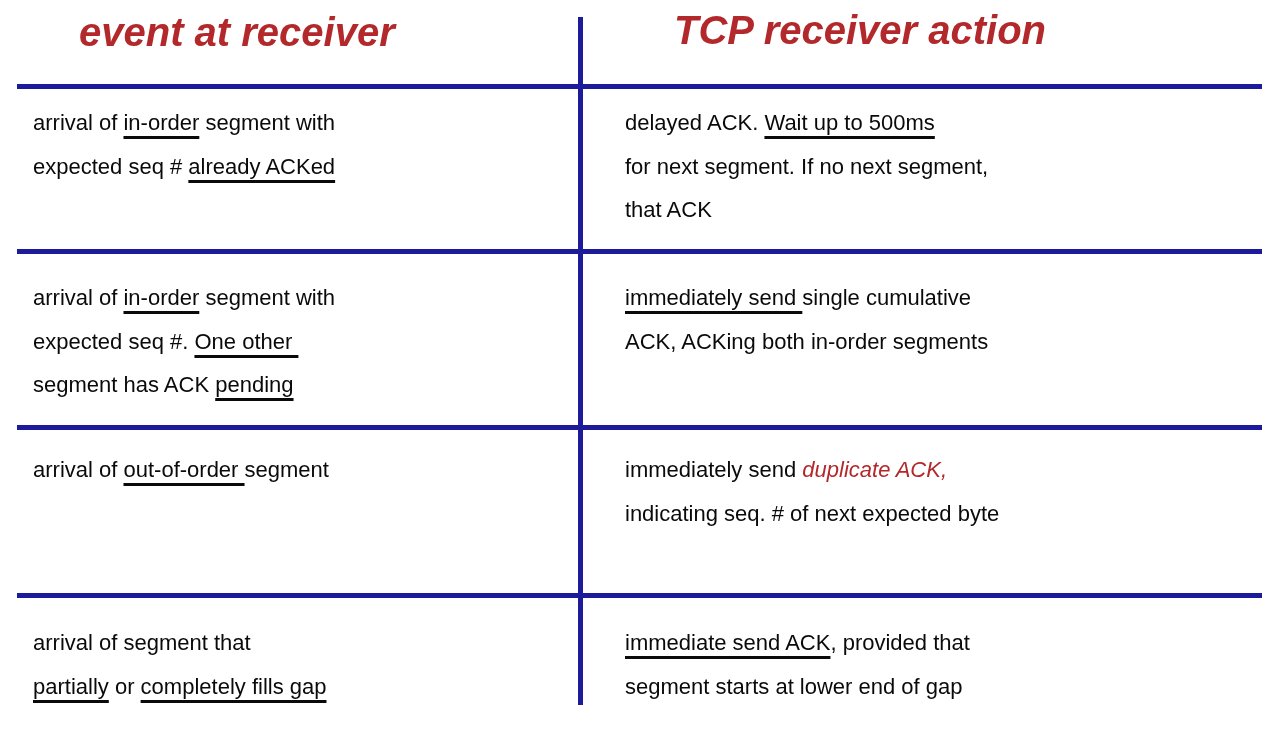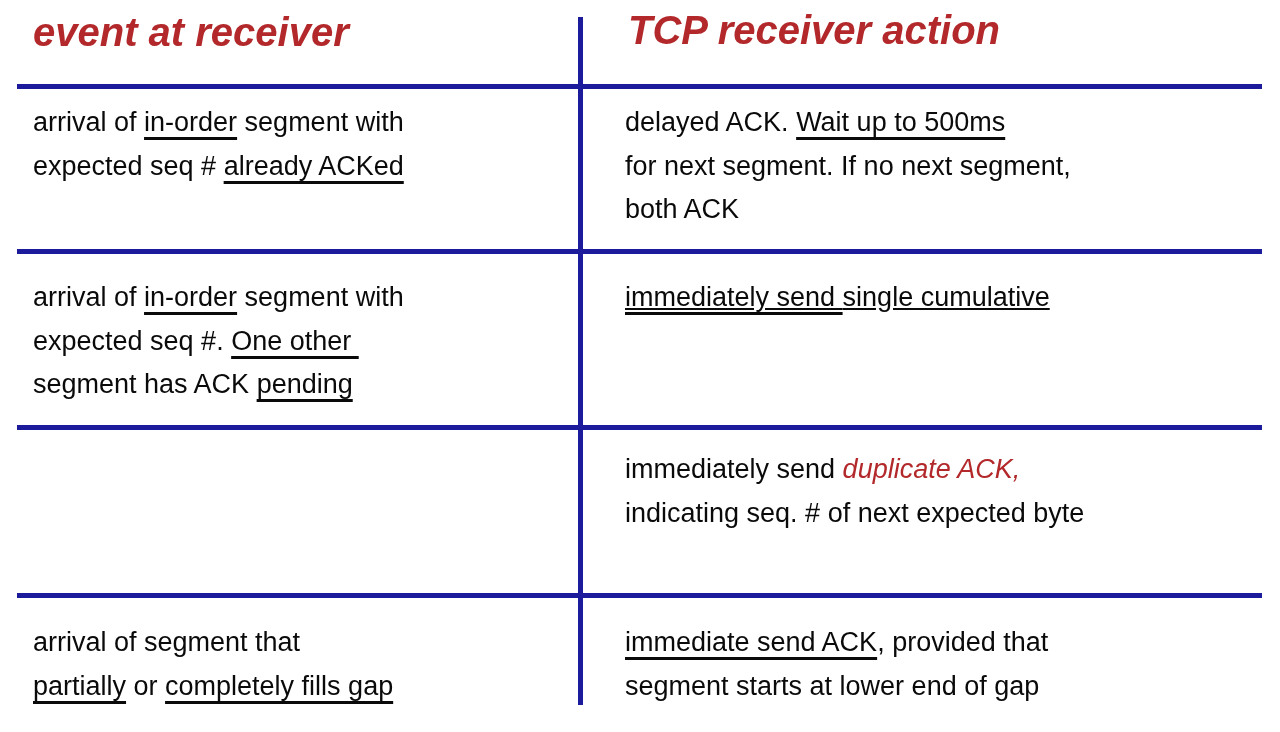--- a/index.html
+++ b/index.html
@@ -12,38 +12,39 @@
     width:1280px;height:732px;position:relative;overflow:hidden;
     background:#ffffff;
     font-family:"Liberation Sans", sans-serif;
   }
   .hdr{
     position:absolute;
     font-style:italic;font-weight:bold;
     font-size:40px;
     color:var(--accent-red);
     white-space:pre;
+    margin-left:46px;
   }
   #hdr-left{left:33px;top:10px;}
   #hdr-right{left:628px;top:8px;}
   .vline{
     position:absolute;left:578px;top:17px;width:5px;height:688px;
     background:var(--line-blue);
   }
   .hline{
     position:absolute;left:17px;width:1245px;height:5px;
     background:var(--line-blue);
   }
   #hline-0{top:84px;}
   #hline-1{top:249px;}
   #hline-2{top:425px;}
   #hline-3{top:593px;}
   .cell{
     position:absolute;
-    font-size:27px;line-height:43.5px;
+    font-size:22px;line-height:43.5px;
     color:var(--text-black);
     white-space:pre;
   }
   .cell.left{left:33px;}
   .cell.right{left:625px;}
   .u{
     text-decoration:underline;
     text-decoration-thickness:2.5px;
     text-underline-offset:6px;
   }
@@ -61,27 +62,27 @@
 
 <div class="vline"></div>
 <div id="hline-0" class="hline"></div>
 <div id="hline-1" class="hline"></div>
 <div id="hline-2" class="hline"></div>
 <div id="hline-3" class="hline"></div>
 
 <div id="table-body">
     <div>
       <div class="cell left" style="top: 101px;"><div><span>arrival of </span><span class="u">in-order</span><span> segment with</span></div><div><span>expected seq # </span><span class="u">already ACKed</span></div></div>
-      <div class="cell right" style="top: 101px;"><div><span>delayed ACK. </span><span class="u">Wait up to 500ms</span></div><div><span>for next segment. If no next segment,</span></div><div><span>both ACK</span></div></div>
+      <div class="cell right" style="top: 101px;"><div><span>delayed ACK. </span><span class="u">Wait up to 500ms</span></div><div><span>for next segment. If no next segment,</span></div><div><span>that ACK</span></div></div>
     </div>
     <div>
       <div class="cell left" style="top: 276px;"><div><span>arrival of </span><span class="u">in-order</span><span> segment with</span></div><div><span>expected seq #. </span><span class="u">One other&nbsp;</span></div><div><span>segment has ACK </span><span class="u">pending</span></div></div>
-      <div class="cell right" style="top: 276px; text-decoration: underline;"><div><span class="u">immediately send&nbsp;</span><span>single cumulative</span></div></div>
+      <div class="cell right" style="top: 276px;"><div><span class="u">immediately send&nbsp;</span><span>single cumulative</span></div><div><span>ACK, ACKing both in-order segments</span></div></div>
     </div>
     <div>
-      <div class="cell left" style="top: 448px;"></div>
+      <div class="cell left" style="top: 448px;"><div><span>arrival of </span><span class="u">out-of-order&nbsp;</span><span>segment</span></div></div>
       <div class="cell right" style="top: 448px;"><div><span>immediately send </span><span class="ri">duplicate ACK,</span></div><div><span>indicating seq. # of next expected byte</span></div></div>
     </div>
     <div>
       <div class="cell left" style="top: 621px;"><div><span>arrival of segment that</span></div><div><span class="u">partially</span><span> or </span><span class="u">completely fills gap</span></div></div>
       <div class="cell right" style="top: 621px;"><div><span class="u">immediate send ACK</span><span>, provided that</span></div><div><span>segment starts at lower end of gap</span></div></div>
     </div>
   </div>
 
 </body></html>

